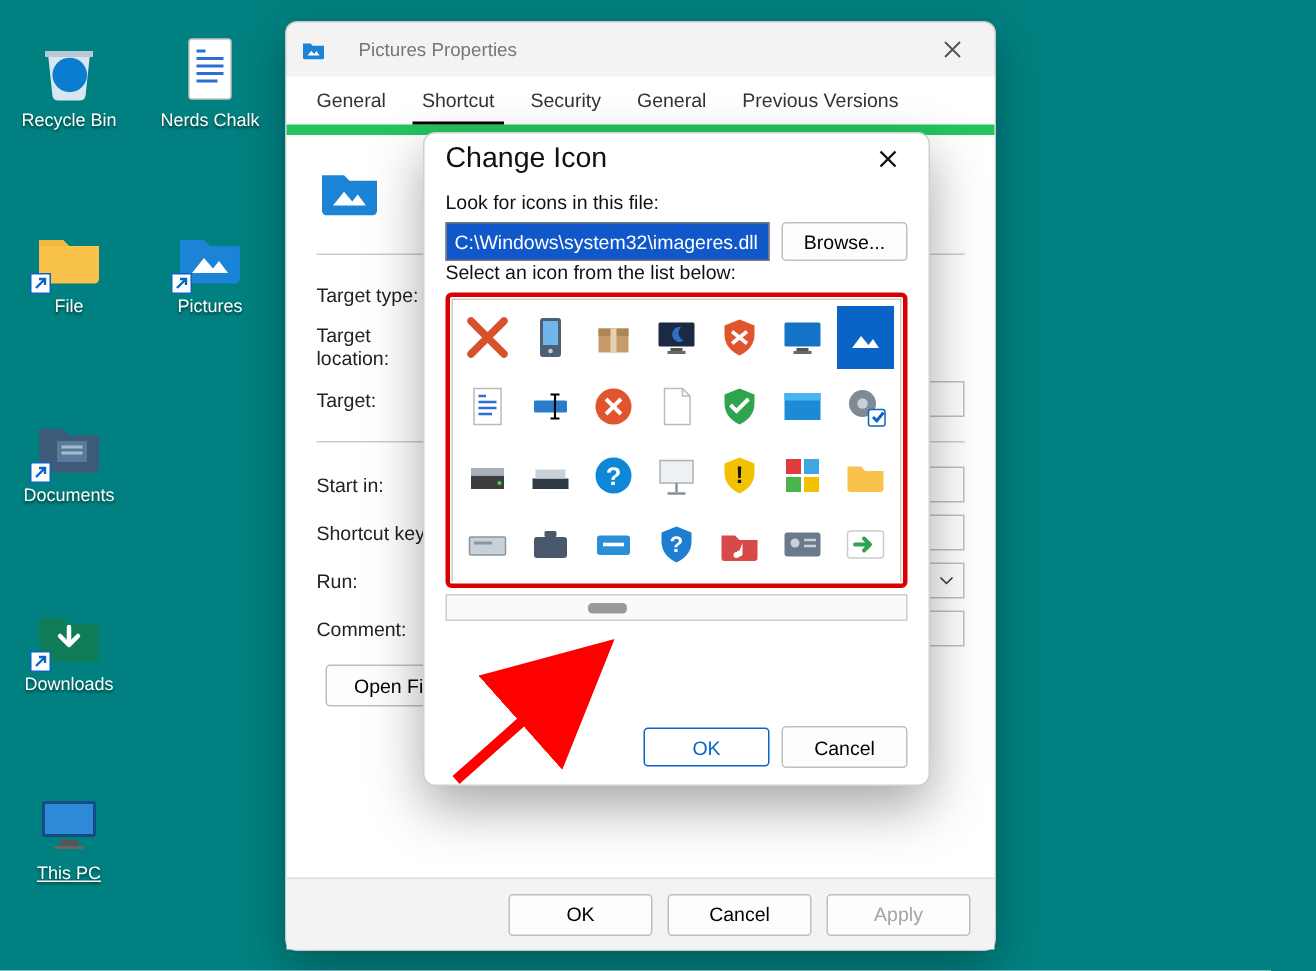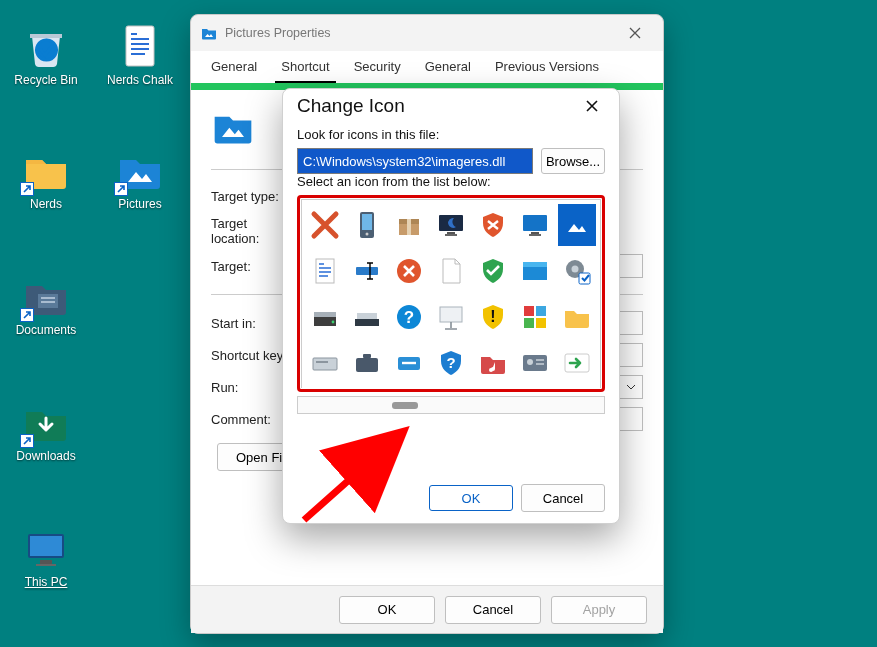--- a/index.html
+++ b/index.html
@@ -7,21 +7,21 @@
 
   
   .desktop-icon { position: absolute; width: 84px; display: flex; flex-direction: column; align-items: center; color: #fff; font-size: 12px; text-align: center; cursor: default; }
   .desktop-icon .img { width: 48px; height: 48px; display: flex; align-items: center; justify-content: center; margin-bottom: 3px; position: relative; }
   .desktop-icon .label { text-shadow: 0 1px 2px rgba(0,0,0,.6); line-height: 1.25; }
   .shortcut-badge { position: absolute; left: -2px; bottom: -2px; width: 14px; height: 14px; background: #fff; border: 1px solid #0a63c7; display: flex; align-items: center; justify-content: center; }
   .shortcut-badge svg { width: 10px; height: 10px; }
 
   
   .props { position: absolute; left: 190px; top: 14px; width: 474px; height: 620px; background: #f3f3f3; border: 1px solid #c9c9c9; border-radius: 8px; box-shadow: 0 10px 30px rgba(0,0,0,.3); }
-  .props-title { height: 36px; display: flex; align-items: center; padding: 0 8px 0 10px; color: #777; font-size: 12.5px; }
+  .props-title { height: 36px; display: flex; align-items: center; padding: 0 8px 0 10px; color: #777; font-size: 12.5px; gap: 14px; }
   .props-title .ticon { width: 16px; height: 16px; margin-right: 8px; }
   .props-close { margin-left: auto; width: 40px; height: 28px; display:flex; align-items:center; justify-content:center; color:#555; }
   .tabs { display: flex; gap: 12px; padding: 0 14px; border-bottom: 7px solid #22c55e; background: #fff; font-size: 13px; color: #333; }
   .tabs span { padding: 8px 6px 7px; cursor: default; }
   .tabs span.active { border-bottom: 2px solid #000; font-weight: 400; }
   .props-body { background: #fff; padding: 14px 20px 70px; height: calc(100% - 90px); position: relative; font-size: 13px; color:#222; }
   .big-icon { width: 44px; height: 44px; margin-bottom: 10px; }
   .sep { border-top: 1px solid #ccc; margin: 8px 0 14px; }
   .row { display: flex; align-items: center; margin-bottom: 8px; min-height:24px;}
   .row .lbl { width: 84px; color:#222;}
@@ -33,21 +33,21 @@
   .win-btn.disabled { color:#a3a3a3; }
 
   
   .dlg { position:absolute; left:282px; top:88px; width:338px; height:436px; background:#fff; border-radius:8px; box-shadow: 0 14px 36px rgba(0,0,0,.35); border:1px solid #d0d0d0; padding: 0; }
   .dlg-title { height:34px; display:flex; align-items:center; padding:0 14px; font-size:19px; color:#111; }
   .dlg-close { margin-left:auto; width:26px; height:26px; display:flex; align-items:center; justify-content:center; cursor:default;}
   .dlg-body { padding: 4px 14px 12px; font-size:13px; color:#111; }
   .dlg-body .lab { margin-bottom: 6px; }
   .path-row { display:flex; gap:8px; margin-bottom:0;}
   .path-input { flex:1; height:26px; border:1px solid #7a7a7a; padding:2px 5px; font-size:13px; color:#fff; background:#1058c9; }
-  .browse-btn { height:26px; width:64px; border:1px solid #bfbfbf; background:#fdfdfd; border-radius:3px; font-size:13px;}
+  .browse-btn { height:26px; width:84px; border:1px solid #bfbfbf; background:#fdfdfd; border-radius:3px; font-size:13px;}
   .icon-grid-wrap { border:3px solid #d90000; border-radius:4px; padding:1px; margin-bottom:4px;}
   .icon-grid { display:grid; grid-template-columns: repeat(7, 1fr); gap:4px; padding:4px; border:1px solid #ccc; border-bottom:none;}
   .icon-cell { height:42px; display:flex; align-items:center; justify-content:center; cursor:default; }
   .icon-cell.selected { background:#0a63c7; }
   .icon-cell svg, .icon-cell div.ico { width:30px; height:30px; }
   .scroll-track { height:18px; border:1px solid #ccc; background:#fafafa; position:relative;}
   .scroll-thumb { position:absolute; left:94px; top:5px; width:26px; height:7px; background:#999; border-radius:3px;}
   .dlg-footer { position:absolute; left:0; right:0; bottom:0; height:50px; display:flex; justify-content:flex-end; align-items:center; gap:8px; padding:0 14px;}
   .dlg-ok { height:26px; width:84px; border:1px solid #0a63c7; background:#fff; color:#0a63c7; border-radius:3px; font-size:13px;}
 
@@ -83,21 +83,21 @@
     <svg viewBox="0 0 48 48">
         <path fill="#f8c24b" d="M4 14h16l4 4h20v22a3 3 0 0 1-3 3H7a3 3 0 0 1-3-3z"></path>
         <path fill="#f4b742" d="M4 14h16l4 4H4z"></path>
       </svg>
     <div class="shortcut-badge">
         <svg viewBox="0 0 10 10">
           <path d="M2 8 8 2M4 2h4v4" stroke="#0a63c7" stroke-width="1.6" fill="none"></path>
         </svg>
       </div>
   </div>
-  <span class="label">Nerds</span>
+  <span class="label">File</span>
 </div>
 
 <div class="desktop-icon" style="left:98px; top:146px;">
   <div class="img">
     <svg viewBox="0 0 48 48">
         <path fill="#1c84d6" d="M4 14h16l4 4h20v22a3 3 0 0 1-3 3H7a3 3 0 0 1-3-3z"></path>
         <path fill="#fff" d="m12 36 8-10 6 7 4-5 6 8z"></path>
       </svg>
     <div class="shortcut-badge">
         <svg viewBox="0 0 10 10">

